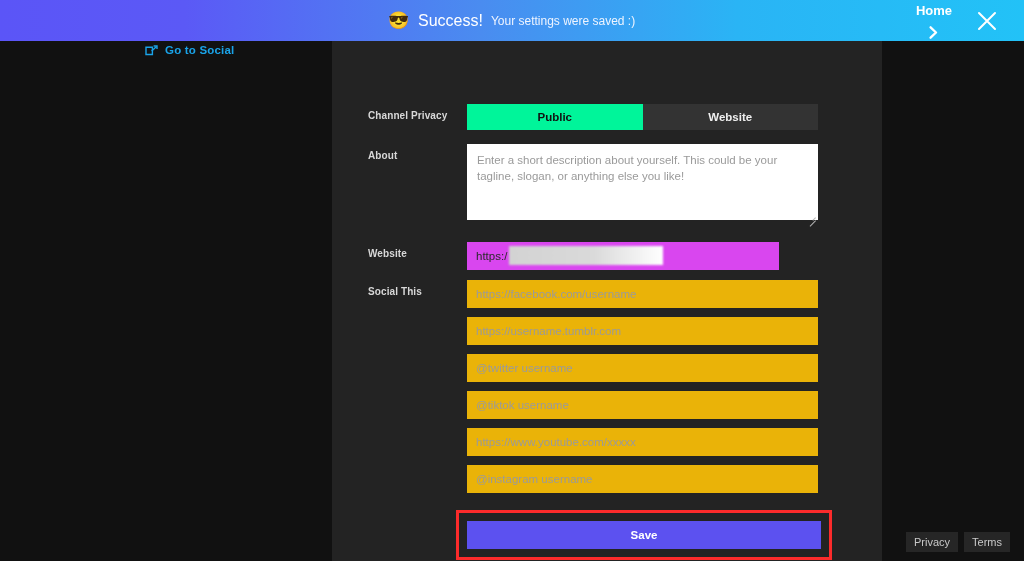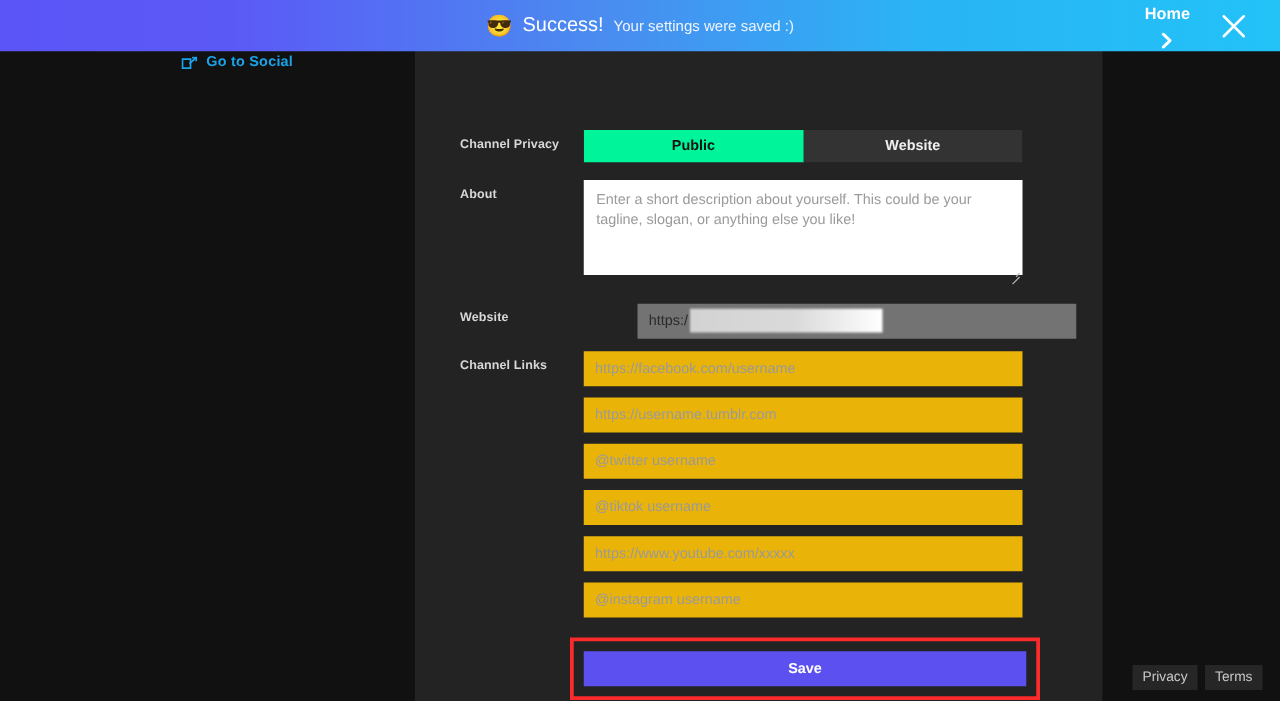--- a/index.html
+++ b/index.html
@@ -71,21 +71,21 @@
     position:absolute; right:2px; bottom:2px; width:9px; height:9px;
     pointer-events:none;
   }
   .ta-grip:before, .ta-grip:after {
     content:""; position:absolute; right:0; background:#b5b5b5; height:1px;
   }
   .ta-grip:before { width:8px; bottom:1px; transform:rotate(-45deg); transform-origin:100% 100%; }
   .ta-grip:after  { width:4px; bottom:4px; transform:rotate(-45deg); transform-origin:100% 100%; }
 
   
-  .site-wrap { position:relative; width:351px; height:28px; background:#737373;margin-left:43px; }
+  .site-wrap { position:relative; width:312px; height:28px; background:#d946ef; }
   .site-val {
     position:absolute; left:9px; top:0; height:28px; line-height:28px;
     font-size:11.5px; color:#2a2a2a; font-weight:400;
   }
   .redact {
     position:absolute; left:42px; top:4px; width:154px; height:19px;
     background:linear-gradient(90deg,#d3d3d3 0%,#dadada 55%,#ffffff 100%);
     filter:blur(1px);
   }
 
@@ -194,21 +194,21 @@
       <div class="row-label">Website</div>
       <div class="row-field">
         <div class="site-wrap">
           <span class="site-val">https:/</span>
           <span class="redact"></span>
         </div>
       </div>
     </div>
 
     <div class="row">
-      <div class="row-label">Channel Links</div>
+      <div class="row-label">Social This</div>
       <div class="row-field social-stack">
         <input class="txt" type="text" placeholder="https://facebook.com/username" style="">
         <input class="txt" type="text" placeholder="https://username.tumblr.com" style="">
         <input class="txt" type="text" placeholder="@twitter username" style="">
         <input class="txt" type="text" placeholder="@tiktok username" style="">
         <input class="txt" type="text" placeholder="https://www.youtube.com/xxxxx" style="">
         <input class="txt" type="text" placeholder="@instagram username" style="">
       </div>
     </div>
   </div>

